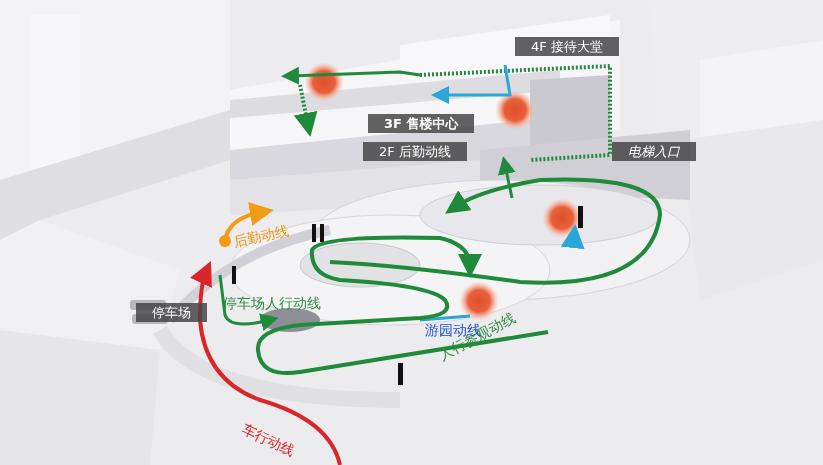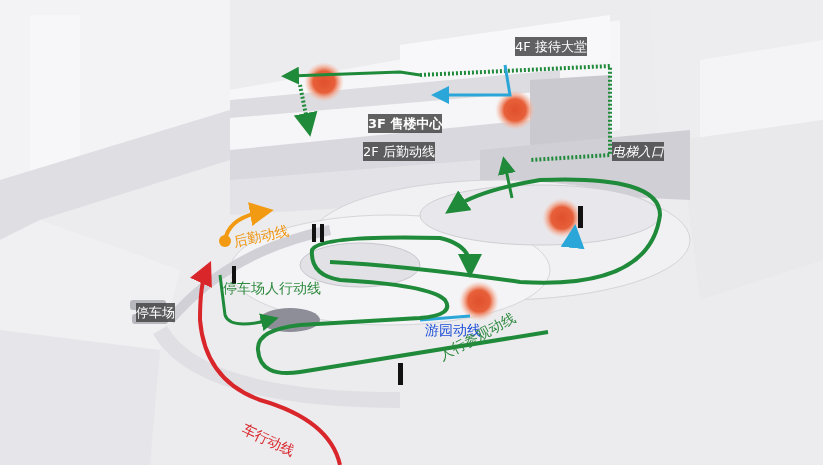--- a/index.html
+++ b/index.html
@@ -1,18 +1,18 @@
 <!DOCTYPE html>
 <html><head>
 <meta charset="utf-8">
 <style>
   html, body { margin:0; padding:0; }
   body { width:823px; height:465px; overflow:hidden; background:#e9e9ec; font-family:"DejaVu Sans", sans-serif; position:relative; }
   #stage { position:absolute; left:0; top:0; width:823px; height:465px; }
-  .lbl-dark { position:absolute; background:rgba(70,70,72,0.85); color:#fff; font-size:13px; padding:1px 0; line-height:17px; white-space:nowrap; }
+  .lbl-dark { position:absolute; background:rgba(70,70,72,0.85); color:#fff; font-size:13px; padding:1px 16px; line-height:17px; white-space:nowrap; }
   .lbl-color { position:absolute; font-size:14px; line-height:16px; white-space:nowrap; }
 </style>
 </head>
 <body>
 
 <div id="stage">
   <svg width="823" height="465" viewBox="0 0 823 465">
     <defs>
       <radialGradient id="hot" cx="50%" cy="50%" r="50%">
         <stop offset="0%" stop-color="#e0502c"></stop>
@@ -98,17 +98,17 @@
 
   
   <div class="lbl-dark" style="left:515px;top:37px;">4F 接待大堂</div>
   <div class="lbl-dark" style="left:368px;top:114px;font-weight:bold;">3F 售楼中心</div>
   <div class="lbl-dark" style="left:363px;top:142px;">2F 后勤动线</div>
   <div class="lbl-dark" style="left:612px;top:142px;font-style:italic;">电梯入口</div>
   <div class="lbl-dark" style="left:136px;top:303px;">停车场</div>
 
   
   <div class="lbl-color" style="left:233px;top:228px;color:#f0950f;transform:rotate(-12deg);">后勤动线</div>
-  <div class="lbl-color" style="left:223px;top:280px;color:#2f8a3f;">停车场人行动线</div>
+  <div class="lbl-color" style="left:223px;top:295px;color:#2f8a3f;">停车场人行动线</div>
   <div class="lbl-color" style="left:425px;top:322px;color:#1d4ed8;">游园动线</div>
   <div class="lbl-color" style="left:440px;top:348px;color:#2f8a3f;transform:rotate(-28deg);transform-origin:left center;">人行参观动线</div>
   <div class="lbl-color" style="left:243px;top:420px;color:#d9262a;transform:rotate(25deg);transform-origin:left center;">车行动线</div>
 </div>
 
 </body></html>

